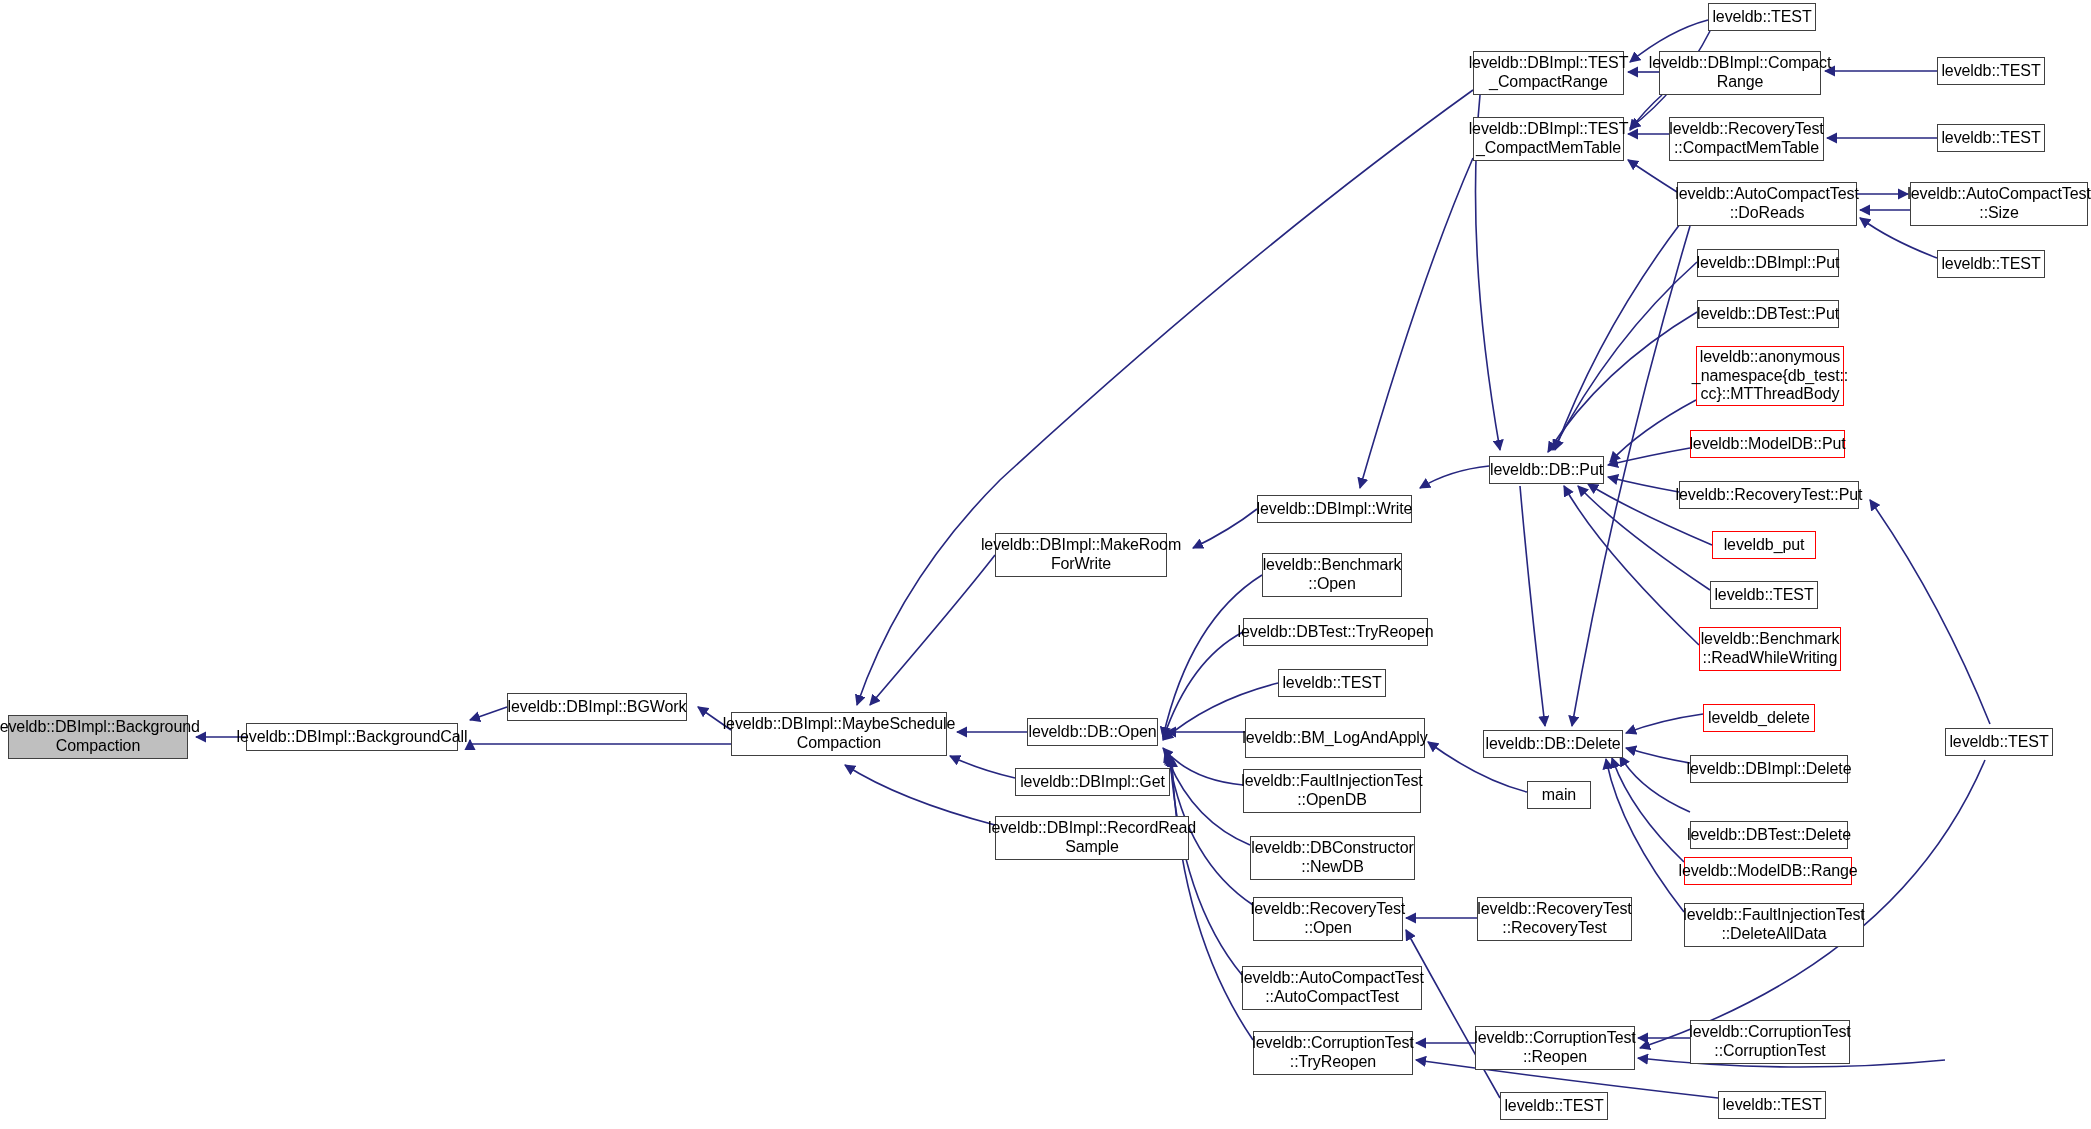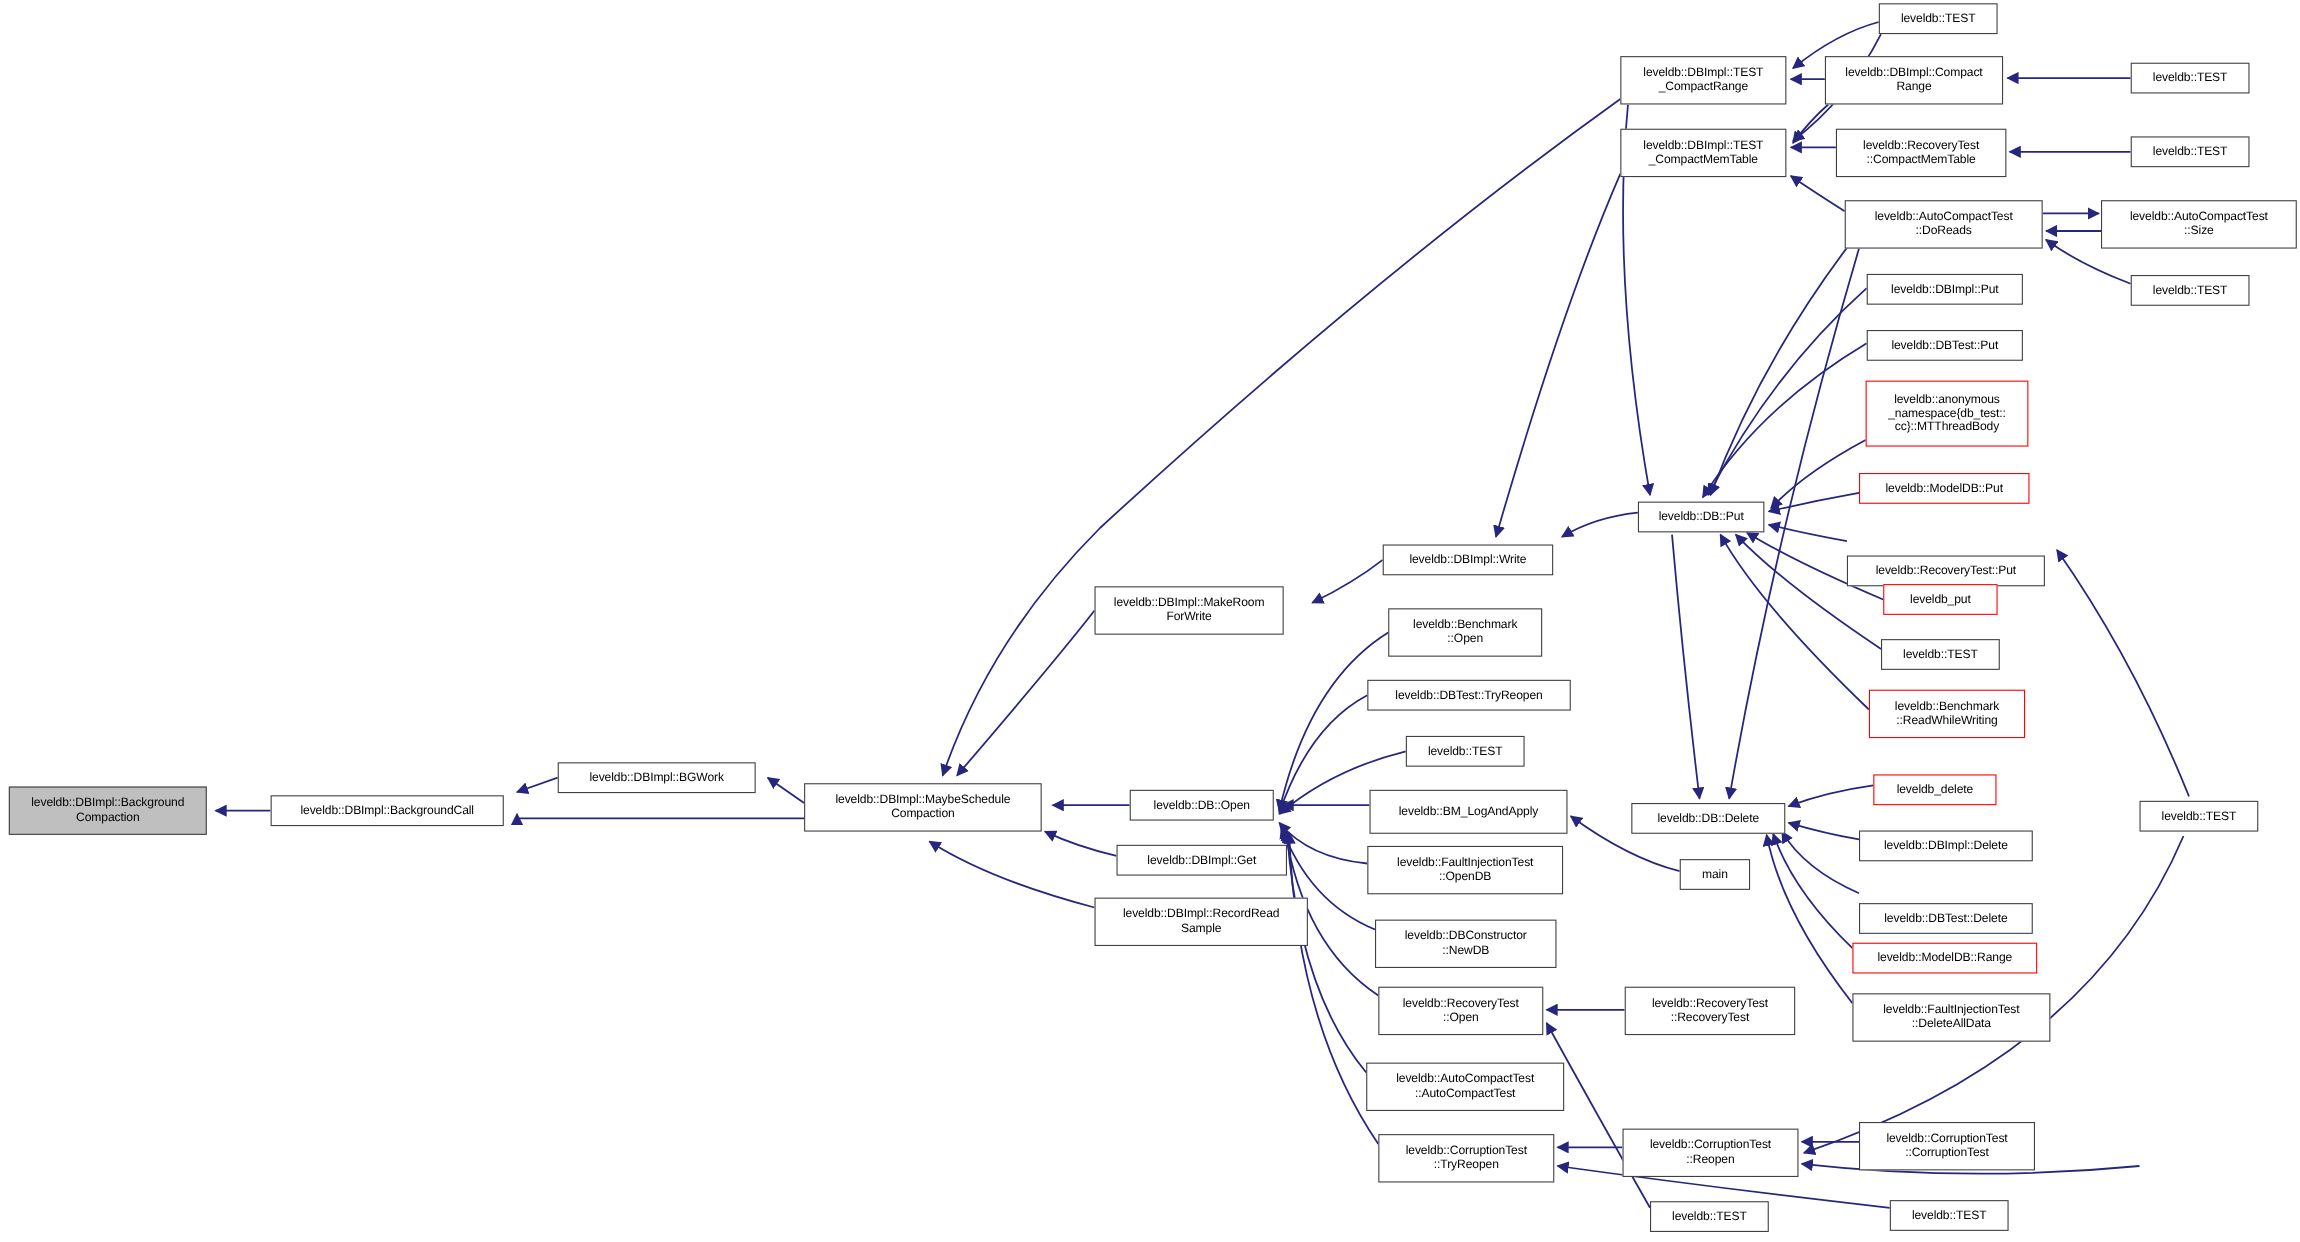--- a/index.html
+++ b/index.html
@@ -26,21 +26,21 @@
   .node {
     position: absolute;
     box-sizing: border-box;
     display: flex;
     align-items: center;
     justify-content: center;
     text-align: center;
     background: #ffffff;
     border: 1px solid #404040;
     color: #000000;
-    font-size: 11px;
+    font-size: 16px;
     line-height: 1.16;
     letter-spacing: -0.1px;
     white-space: pre-line;
     padding: 0 4px;
     z-index: 5;
   }
   .node.root {
     background: #bfbfbf;
     border: 1px solid #404040;
   }
@@ -165,21 +165,21 @@
       <div class="node" style="left: 1910px; top: 182px; width: 178px; height: 44px;">leveldb::AutoCompactTest
 ::Size</div>
       <div class="node" style="left: 1937px; top: 250px; width: 108px; height: 28px;">leveldb::TEST</div>
       <div class="node" style="left: 1697px; top: 249px; width: 142px; height: 28px;">leveldb::DBImpl::Put</div>
       <div class="node" style="left: 1697px; top: 300px; width: 142px; height: 28px;">leveldb::DBTest::Put</div>
       <div class="node red" style="left: 1696px; top: 346px; width: 148px; height: 60px;">leveldb::anonymous
 _namespace{db_test::
 cc}::MTThreadBody</div>
       <div class="node red" style="left: 1690px; top: 430px; width: 155px; height: 28px;">leveldb::ModelDB::Put</div>
       <div class="node" style="left: 1489px; top: 456px; width: 115px; height: 28px;">leveldb::DB::Put</div>
-      <div class="node" style="left: 1679px; top: 481px; width: 180px; height: 28px; margin-top: 24px;">leveldb::RecoveryTest::Put</div>
+      <div class="node" style="left: 1679px; top: 481px; width: 180px; height: 28px;">leveldb::RecoveryTest::Put</div>
       <div class="node red" style="left: 1712px; top: 531px; width: 104px; height: 28px;">leveldb_put</div>
       <div class="node" style="left: 1710px; top: 581px; width: 108px; height: 28px;">leveldb::TEST</div>
       <div class="node red" style="left: 1699px; top: 627px; width: 142px; height: 44px;">leveldb::Benchmark
 ::ReadWhileWriting</div>
       <div class="node red" style="left: 1703px; top: 704px; width: 112px; height: 28px;">leveldb_delete</div>
       <div class="node" style="left: 1483px; top: 730px; width: 140px; height: 28px;">leveldb::DB::Delete</div>
       <div class="node" style="left: 1527px; top: 781px; width: 64px; height: 28px;">main</div>
       <div class="node" style="left: 1690px; top: 755px; width: 158px; height: 28px;">leveldb::DBImpl::Delete</div>
       <div class="node" style="left: 1690px; top: 806px; width: 158px; height: 28px; margin-top: 15px;">leveldb::DBTest::Delete</div>
       <div class="node red" style="left: 1684px; top: 857px; width: 168px; height: 28px;">leveldb::ModelDB::Range</div>

